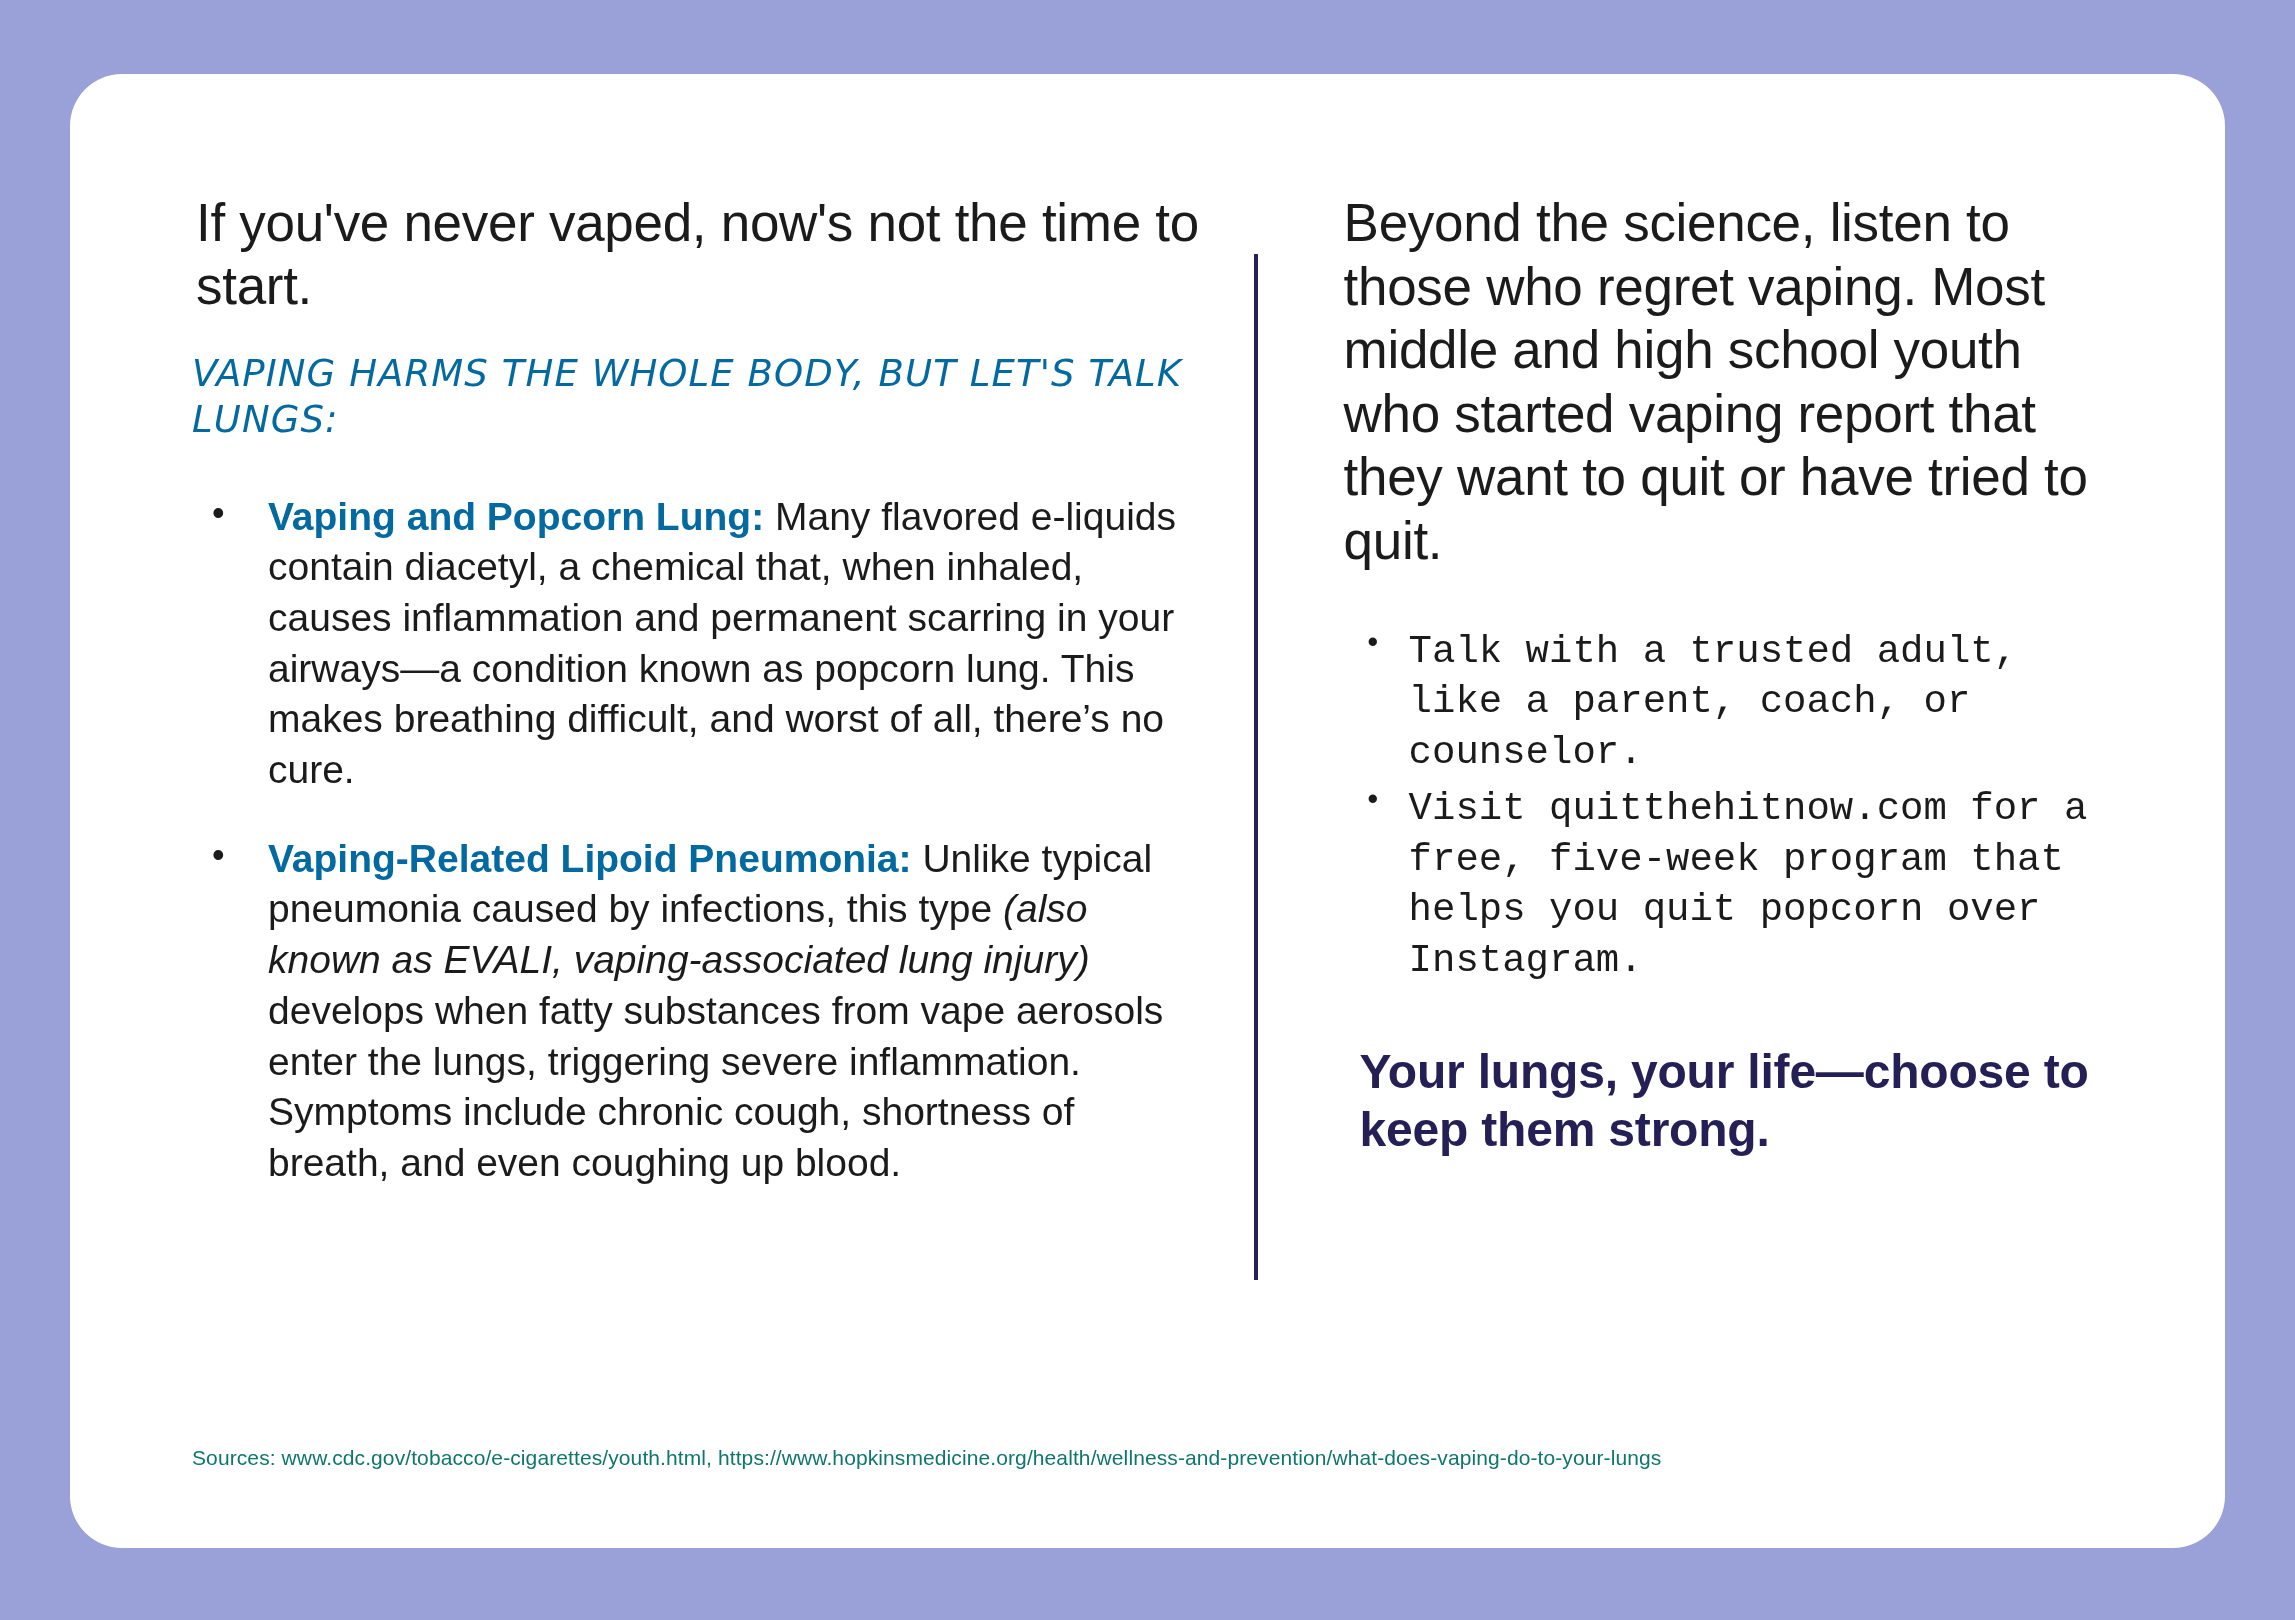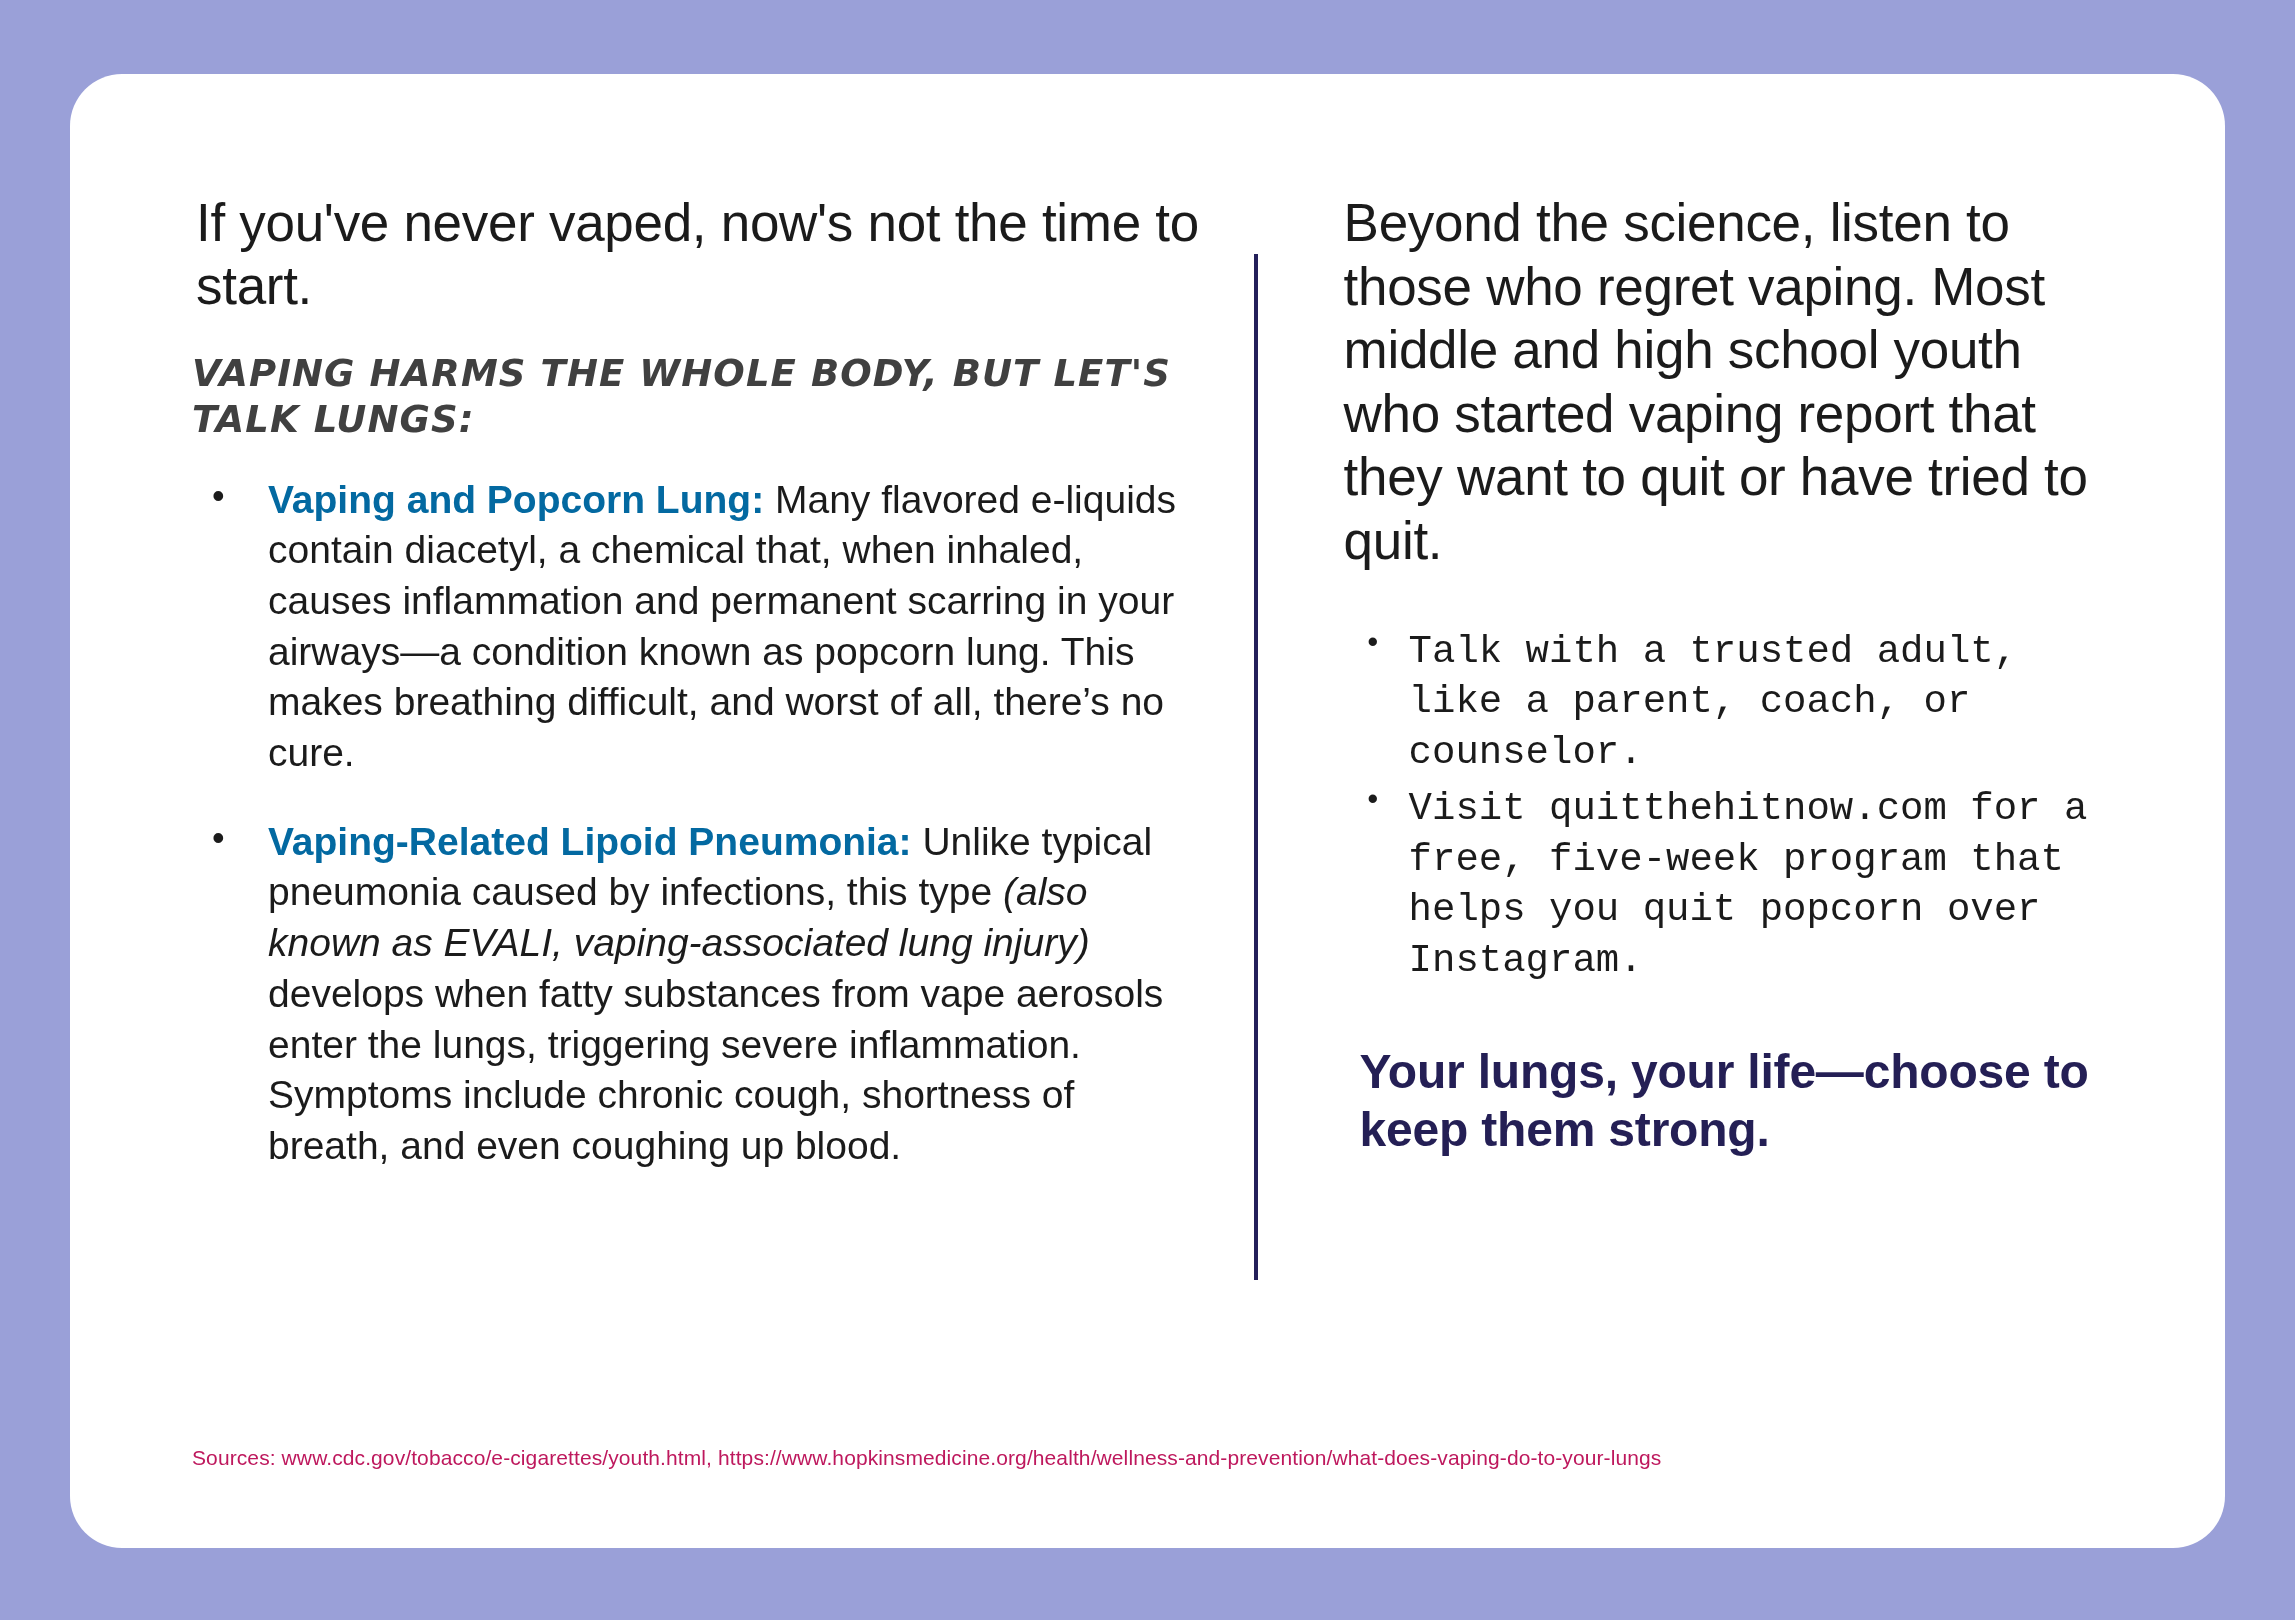--- a/index.html
+++ b/index.html
@@ -66,26 +66,26 @@
     color: #1b1b1b;
     font-weight: 400;
     margin: 0 0 54px 0;
     letter-spacing: -0.3px;
   }
 
   .subhead {
     font-family: "DejaVu Sans", sans-serif;
     font-size: 37px;
     line-height: 1.25;
-    font-weight: 700;
+    font-weight: 400;
     font-style: italic;
-    color: #404040;
+    color: #0369a1;
     letter-spacing: 1.1px;
     text-transform: uppercase;
-    margin: 0 0 31px 0;
+    margin: 0 0 48px 0;
   }
   .subhead-right {
     font-family: "DejaVu Sans", sans-serif;
     font-size: 37px;
     line-height: 1.25;
     font-weight: 700;
     font-style: italic;
     color: #6a5fc4;
     letter-spacing: 1.1px;
     text-transform: uppercase;
@@ -157,21 +157,21 @@
   .footer {
     position: absolute;
     left: 122px;
     right: 81px;
     bottom: 70px;
   }
   .footer p {
     margin: 0 0 5.4px 0;
     font-size: 21px;
     line-height: 1.42;
-    color: #be185d;
+    color: #0f766e;
     letter-spacing: 0.1px;
   }
 </style>
 </head>
 <body>
 
 <div class="card">
 
   <div class="columns">
 

